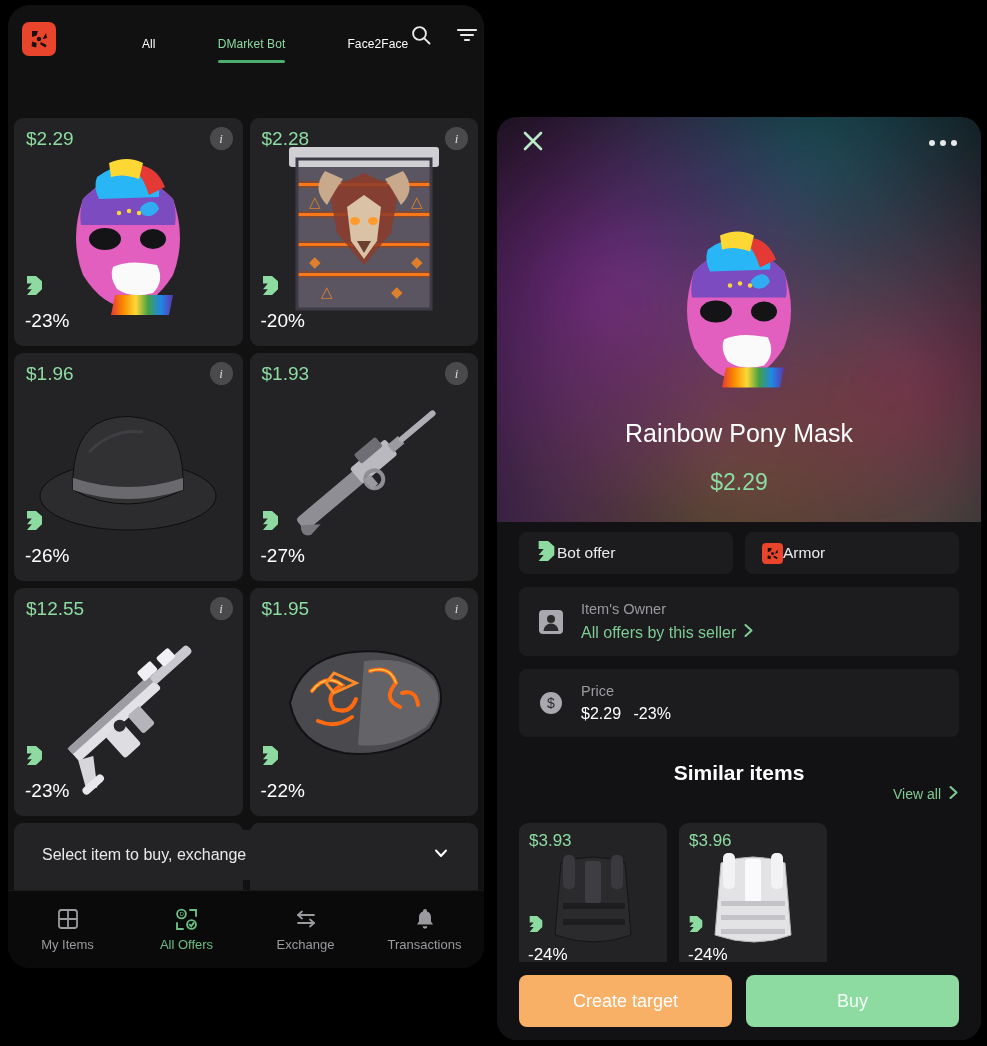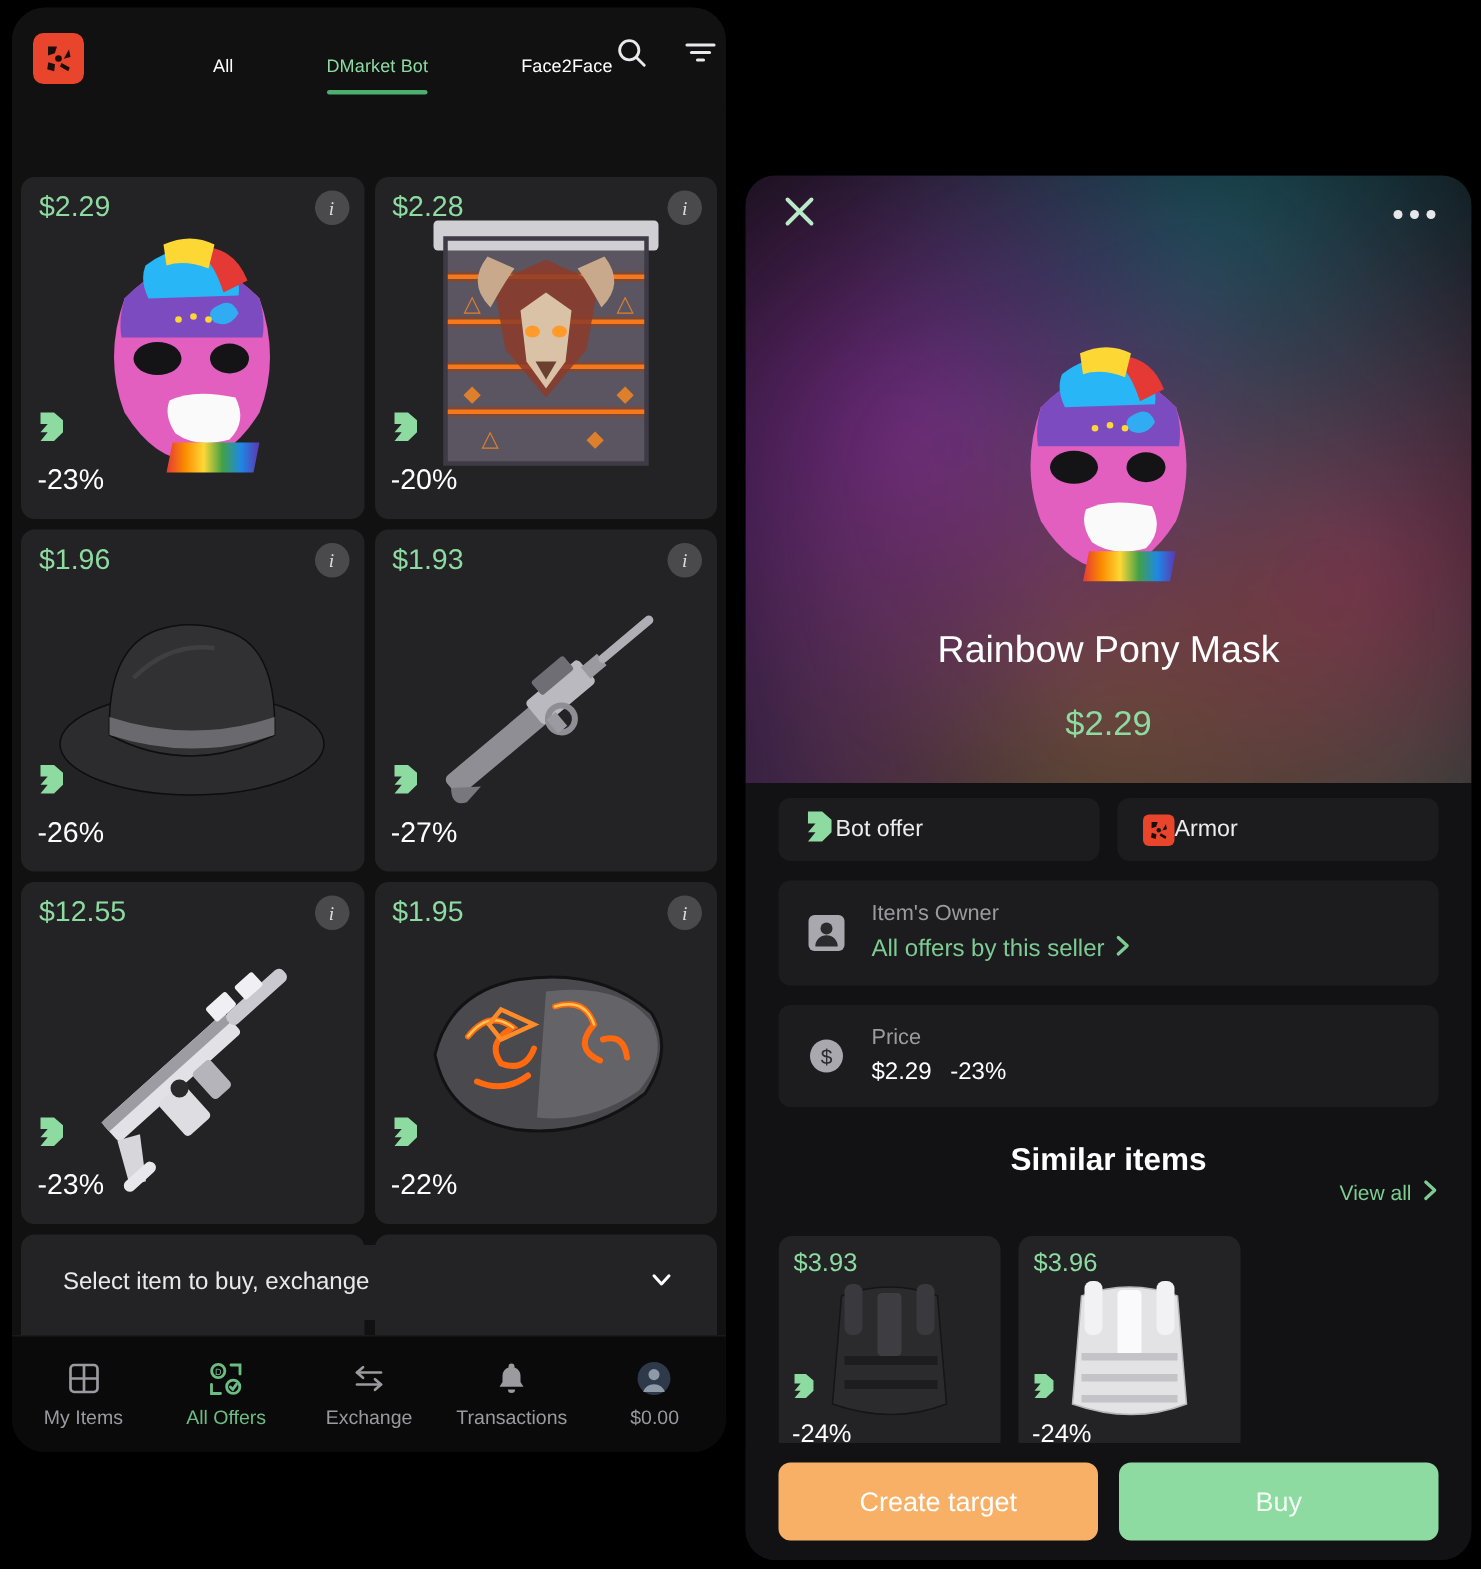--- a/index.html
+++ b/index.html
@@ -500,30 +500,20 @@
         <span class="nav-label">Exchange</span>
       </div>
       <div class="nav-item">
         <span class="nav-ico">
           <svg width="22" height="24" viewBox="0 0 22 24" fill="#9a9a9f">
             <path d="M11 2 a2 2 0 0 1 2 2 v.6 a6 6 0 0 1 4 5.6 v4.2 l2 3.1 H3 l2 -3.1 V10.2 a6 6 0 0 1 4 -5.6 V4 a2 2 0 0 1 2 -2Z"></path>
             <path d="M8.6 19.3 h4.8 a2.4 2.4 0 0 1 -4.8 0Z"></path>
           </svg>
         </span>
         <span class="nav-label">Transactions</span>
-      </div>
-      <div class="nav-item">
-        <span class="nav-ico">
-          <svg width="24" height="24" viewBox="0 0 24 24">
-            <circle cx="12" cy="12" r="11" fill="#2e3a4a"></circle>
-            <circle cx="12" cy="9.4" r="3.7" fill="#8e9aa8"></circle>
-            <path d="M4.8 21 a7.6 7.6 0 0 1 14.4 0Z" fill="#8e9aa8"></path>
-          </svg>
-        </span>
-        <span class="nav-label">$0.00</span>
       </div>
     </div>
 
   </div>
 
   <div class="right-panel">
 
     <div class="hero">
       <div class="hero-glow"></div>
 

